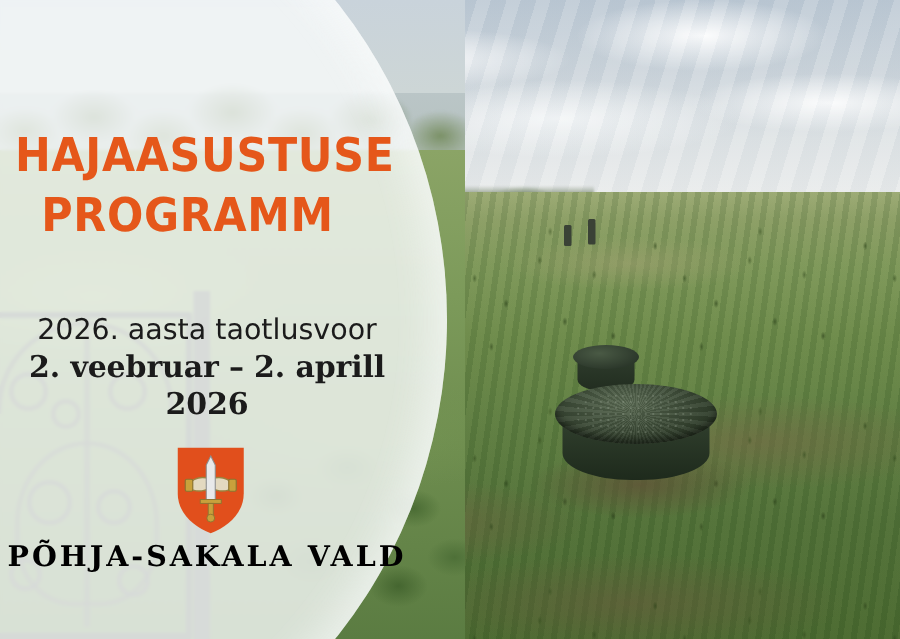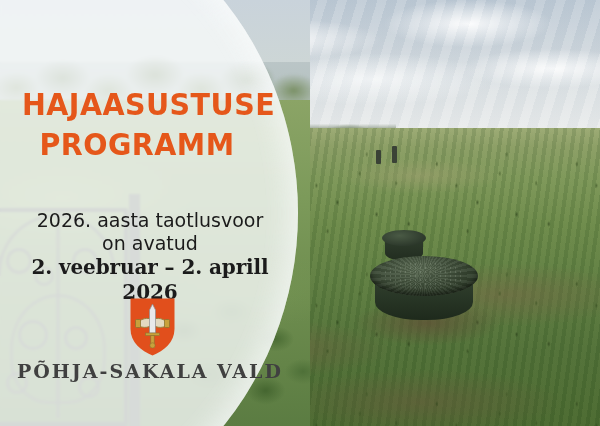--- a/index.html
+++ b/index.html
@@ -195,21 +195,21 @@
     background:rgba(248,250,250,.80);
     backdrop-filter:blur(1px);
   }
   .overlay-edge{
     position:absolute;left:-338px;top:-118px;width:636px;height:662px;
     border-radius:50%;
     box-shadow:inset 0 0 26px 10px rgba(252,253,253,.55);
   }
 
   
-  .content{position:absolute;left:12px;top:0;width:278px;height:426px;}
+  .content{position:absolute;left:0;top:0;width:278px;height:426px;}
 
   .title{
     position:absolute;left:0;top:84px;width:250px;
     color:#E5571A;
     font-family:"DejaVu Sans", sans-serif;
     font-weight:bold;
     font-size:31px;
     line-height:40px;
     letter-spacing:.5px;
     text-align:center;
@@ -241,21 +241,21 @@
   
   .crest{position:absolute;left:117px;top:297px;width:47px;height:60px;}
   .crest svg{display:block;width:47px;height:60px;}
 
   .vald{
     position:absolute;left:0;top:360px;width:276px;text-align:center;
     font-family:"DejaVu Serif", serif;
     font-weight:bold;
     font-size:19px;
     letter-spacing:2.0px;
-    color:#404040;
+    color:#000000;
     white-space:nowrap;
   }
 </style>
 </head>
 <body>
 
 <div id="poster">
 
   <div class="photo">
     <div class="sky"></div>
@@ -338,21 +338,20 @@
 
   <div class="content">
 
     <div class="title">
       <span class="l1">HAJAASUSTUSE</span>
       <span class="l2">PROGRAMM</span>
     </div>
 
     <div class="sub">
       <span class="s1">2026. aasta taotlusvoor</span>
-      <span class="s2">on avatud</span>
       <span class="s3">2. veebruar – 2. aprill 2026</span>
     </div>
 
     <div class="crest">
       <svg viewBox="0 0 47 60" xmlns="http://www.w3.org/2000/svg">
         <path d="M1.5 1.5 H45.5 V32 C45.5 45 35 54 23.5 58.5 C12 54 1.5 45 1.5 32 Z" fill="#E14F1C"></path>
         <g>
           <path d="M8 26 C14 20 22 20 26 25 C22 31 14 32 8 28 Z" fill="#E3D9C0" stroke="#9A8340" stroke-width="1"></path>
           <path d="M39 26 C33 20 25 20 21 25 C25 31 33 32 39 28 Z" fill="#E3D9C0" stroke="#9A8340" stroke-width="1"></path>
           <rect x="6.5" y="22.5" width="5" height="8" rx="1" fill="#C8A13C" stroke="#8C7430" stroke-width=".8"></rect>

